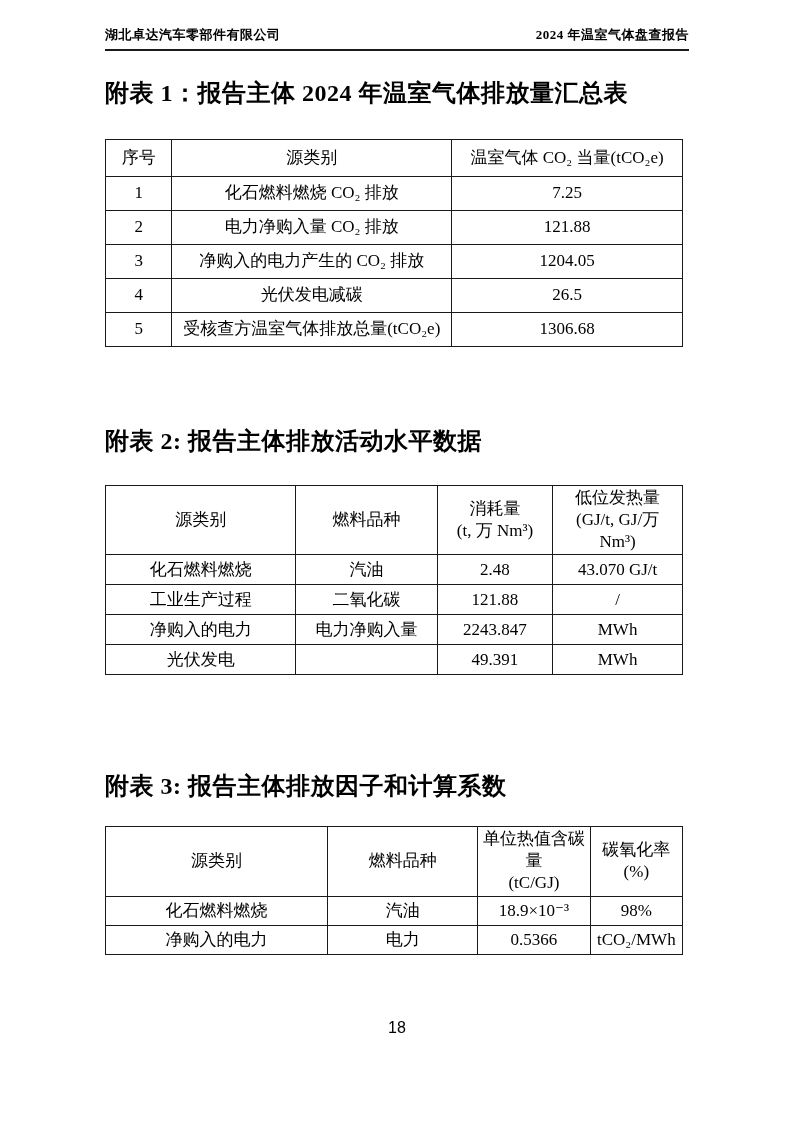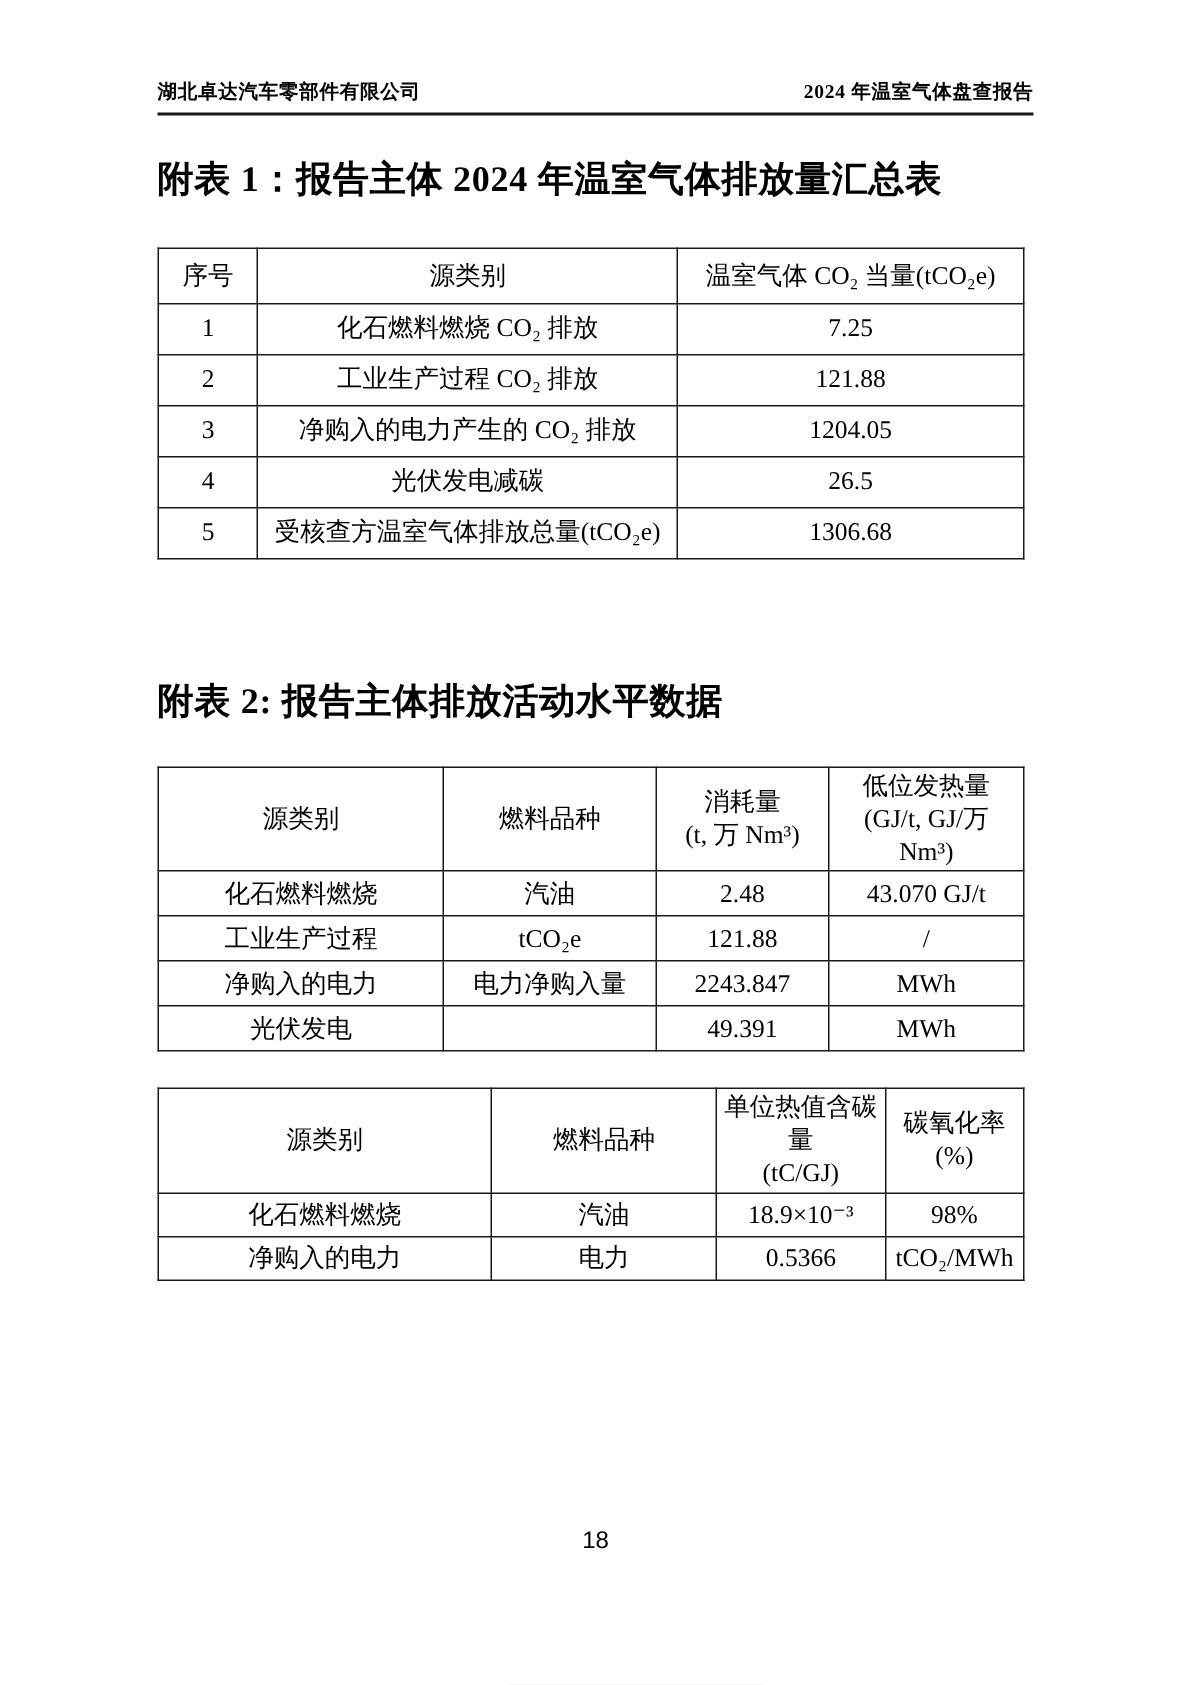--- a/index.html
+++ b/index.html
@@ -12,21 +12,21 @@
     font-family: "Liberation Serif", "DejaVu Serif", serif;
     color: #000;
     overflow: hidden;
   }
   .content { width: 584px; margin: 0 auto; }
 
   .page-header {
     display: flex;
     justify-content: space-between;
     align-items: flex-end;
-    padding-top: 52px;
+    padding-top: 26px;
     padding-bottom: 5px;
     border-bottom: 2px solid #1a1a1a;
     font-size: 13px;
     font-weight: bold;
     letter-spacing: 0.5px;
   }
 
   .section-title {
     font-size: 24px;
     font-weight: bold;
@@ -116,21 +116,21 @@
             </tr>
           </thead>
           <tbody>
             <tr>
               <td>1</td>
               <td>化石燃料燃烧 CO₂ 排放</td>
               <td>7.25</td>
             </tr>
             <tr>
               <td>2</td>
-              <td>工业生产过程 CO₂ 排放</td>
+              <td>电力净购入量 CO₂ 排放</td>
               <td>121.88</td>
             </tr>
             <tr>
               <td>3</td>
               <td>净购入的电力产生的 CO₂ 排放</td>
               <td>1204.05</td>
             </tr>
             <tr>
               <td>4</td>
               <td>光伏发电减碳</td>
@@ -166,41 +166,42 @@
           </thead>
           <tbody>
             <tr>
               <td>化石燃料燃烧</td>
               <td>汽油</td>
               <td>2.48</td>
               <td>43.070 GJ/t</td>
             </tr>
             <tr>
               <td>工业生产过程</td>
-              <td>tCO₂e</td>
+              <td>二氧化碳</td>
               <td>121.88</td>
               <td>/</td>
             </tr>
             <tr>
               <td>净购入的电力</td>
               <td>电力净购入量</td>
               <td>2243.847</td>
               <td>MWh</td>
             </tr>
             <tr>
               <td>光伏发电</td>
               <td></td>
               <td>49.391</td>
               <td>MWh</td>
             </tr>
           </tbody>
         </table>
     </section>
 
     <section class="sec3">
+      <h2 class="section-title">附表 3: 报告主体排放因子和计算系数</h2>
       <table class="doc-table t3">
           <colgroup>
             <col class="c0">
             <col class="c1">
             <col class="c2">
             <col class="c3">
           </colgroup>
           <thead>
             <tr>
               <th>源类别</th>

